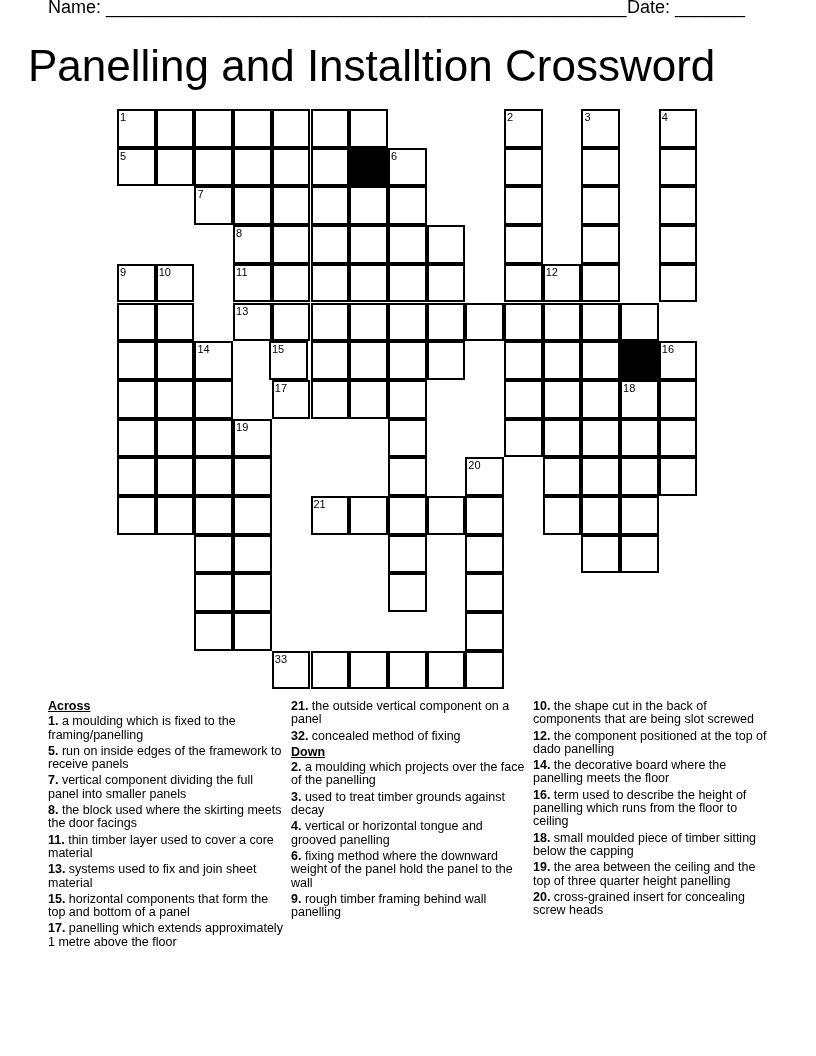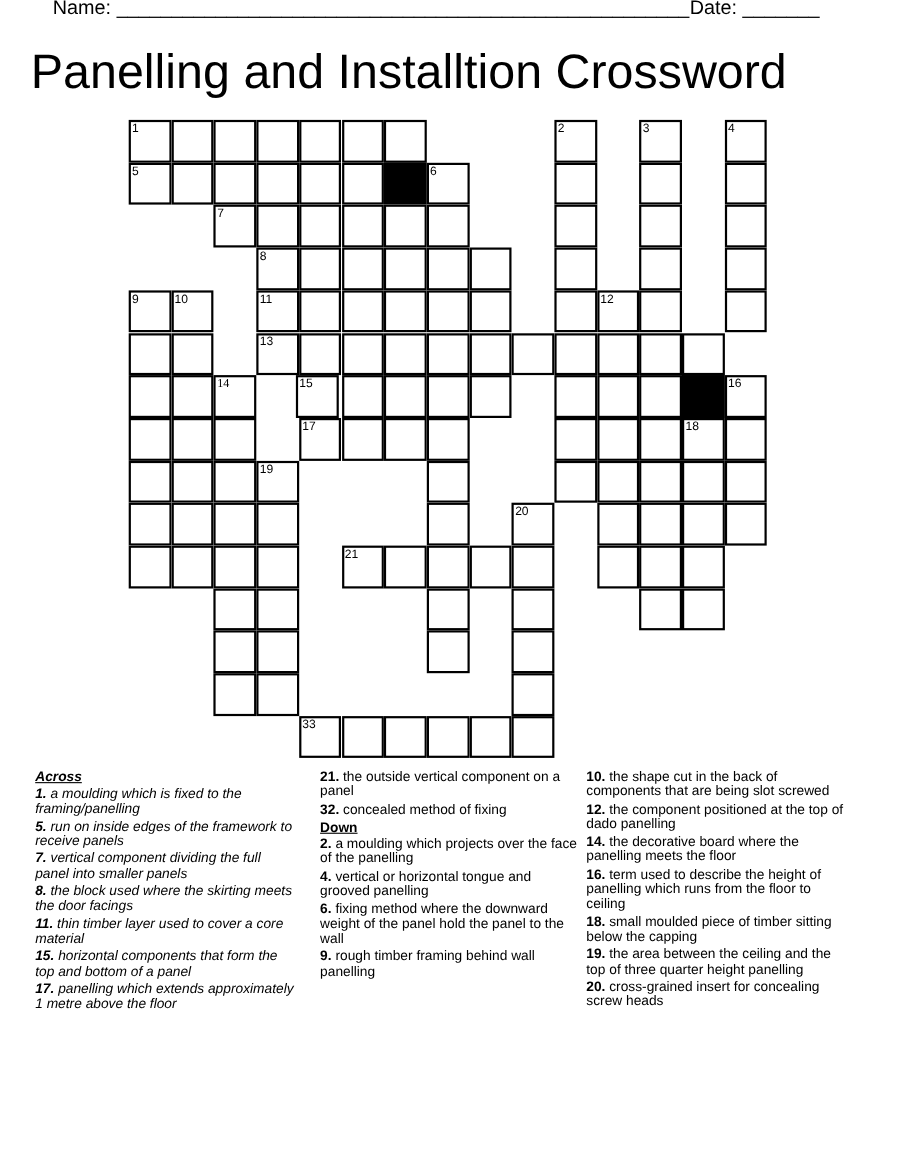--- a/index.html
+++ b/index.html
@@ -121,21 +121,21 @@
     <div class="cell" style="left: 232.2px; top: 193.5px;"></div>
     <div class="cell" style="left: 270.9px; top: 193.5px;"></div>
     <div class="cell" style="left: 309.6px; top: 193.5px;"></div>
     <div class="cell" style="left: 348.3px; top: 193.5px;"></div>
     <div class="cell" style="left: 387px; top: 193.5px;"></div>
     <div class="cell" style="left: 425.7px; top: 193.5px;"></div>
     <div class="cell" style="left: 464.4px; top: 193.5px;"></div>
     <div class="cell" style="left: 503.1px; top: 193.5px;"></div>
     <div class="cell" style="left: 0px; top: 232.2px;"></div>
     <div class="cell" style="left: 38.7px; top: 232.2px;"></div>
-    <div class="cell" style="left: 77.4px; top: 232.2px; font-family: Liberation Serif, serif;">
+    <div class="cell" style="left: 77.4px; top: 232.2px;">
       <span class="num">14</span>
     </div>
     <div class="cell" style="left: 152px; top: 232.2px;">
       <span class="num">15</span>
     </div>
     <div class="cell" style="left: 193.5px; top: 232.2px;"></div>
     <div class="cell" style="left: 232.2px; top: 232.2px;"></div>
     <div class="cell" style="left: 270.9px; top: 232.2px;"></div>
     <div class="cell" style="left: 309.6px; top: 232.2px;"></div>
     <div class="cell" style="left: 387px; top: 232.2px;"></div>
@@ -216,35 +216,37 @@
       <span class="num">33</span>
     </div>
     <div class="cell" style="left: 193.5px; top: 541.8px;"></div>
     <div class="cell" style="left: 232.2px; top: 541.8px;"></div>
     <div class="cell" style="left: 270.9px; top: 541.8px;"></div>
     <div class="cell" style="left: 309.6px; top: 541.8px;"></div>
     <div class="cell" style="left: 348.3px; top: 541.8px;"></div>
   </div>
 
 <div class="clues">
-  <div class="clue-col" style="left:32px; width:236px;font-style:italic;" id="col1">
+  <div class="clue-col" style="left:48px; width:236px;" id="col1">
     <span class="clue-head">Across</span>
   <div class="clue"><b>1.</b><span> a moulding which is fixed to the framing/panelling</span></div>
       <div class="clue"><b>5.</b><span> run on inside edges of the framework to receive panels</span></div>
       <div class="clue"><b>7.</b><span> vertical component dividing the full panel into smaller panels</span></div>
       <div class="clue"><b>8.</b><span> the block used where the skirting meets the door facings</span></div>
       <div class="clue"><b>11.</b><span> thin timber layer used to cover a core material</span></div>
+      <div class="clue"><b>13.</b><span> systems used to fix and join sheet material</span></div>
       <div class="clue"><b>15.</b><span> horizontal components that form the top and bottom of a panel</span></div>
       <div class="clue"><b>17.</b><span> panelling which extends approximately 1 metre above the floor</span></div>
     </div>
   <div class="clue-col" style="left:291px; width:236px;" id="col2">
       <div class="clue"><b>21.</b><span> the outside vertical component on a panel</span></div>
       <div class="clue"><b>32.</b><span> concealed method of fixing</span></div>
       <span class="clue-head" style="margin-top: 0px;">Down</span>
       <div class="clue"><b>2.</b><span> a moulding which projects over the face of the panelling</span></div>
+      <div class="clue"><b>3.</b><span> used to treat timber grounds against decay</span></div>
       <div class="clue"><b>4.</b><span> vertical or horizontal tongue and grooved panelling</span></div>
       <div class="clue"><b>6.</b><span> fixing method where the downward weight of the panel hold the panel to the wall</span></div>
       <div class="clue"><b>9.</b><span> rough timber framing behind wall panelling</span></div>
     </div>
   <div class="clue-col" style="left:533px; width:236px;" id="col3">
       <div class="clue"><b>10.</b><span> the shape cut in the back of components that are being slot screwed</span></div>
       <div class="clue"><b>12.</b><span> the component positioned at the top of dado panelling</span></div>
       <div class="clue"><b>14.</b><span> the decorative board where the panelling meets the floor</span></div>
       <div class="clue"><b>16.</b><span> term used to describe the height of panelling which runs from the floor to ceiling</span></div>
       <div class="clue"><b>18.</b><span> small moulded piece of timber sitting below the capping</span></div>

